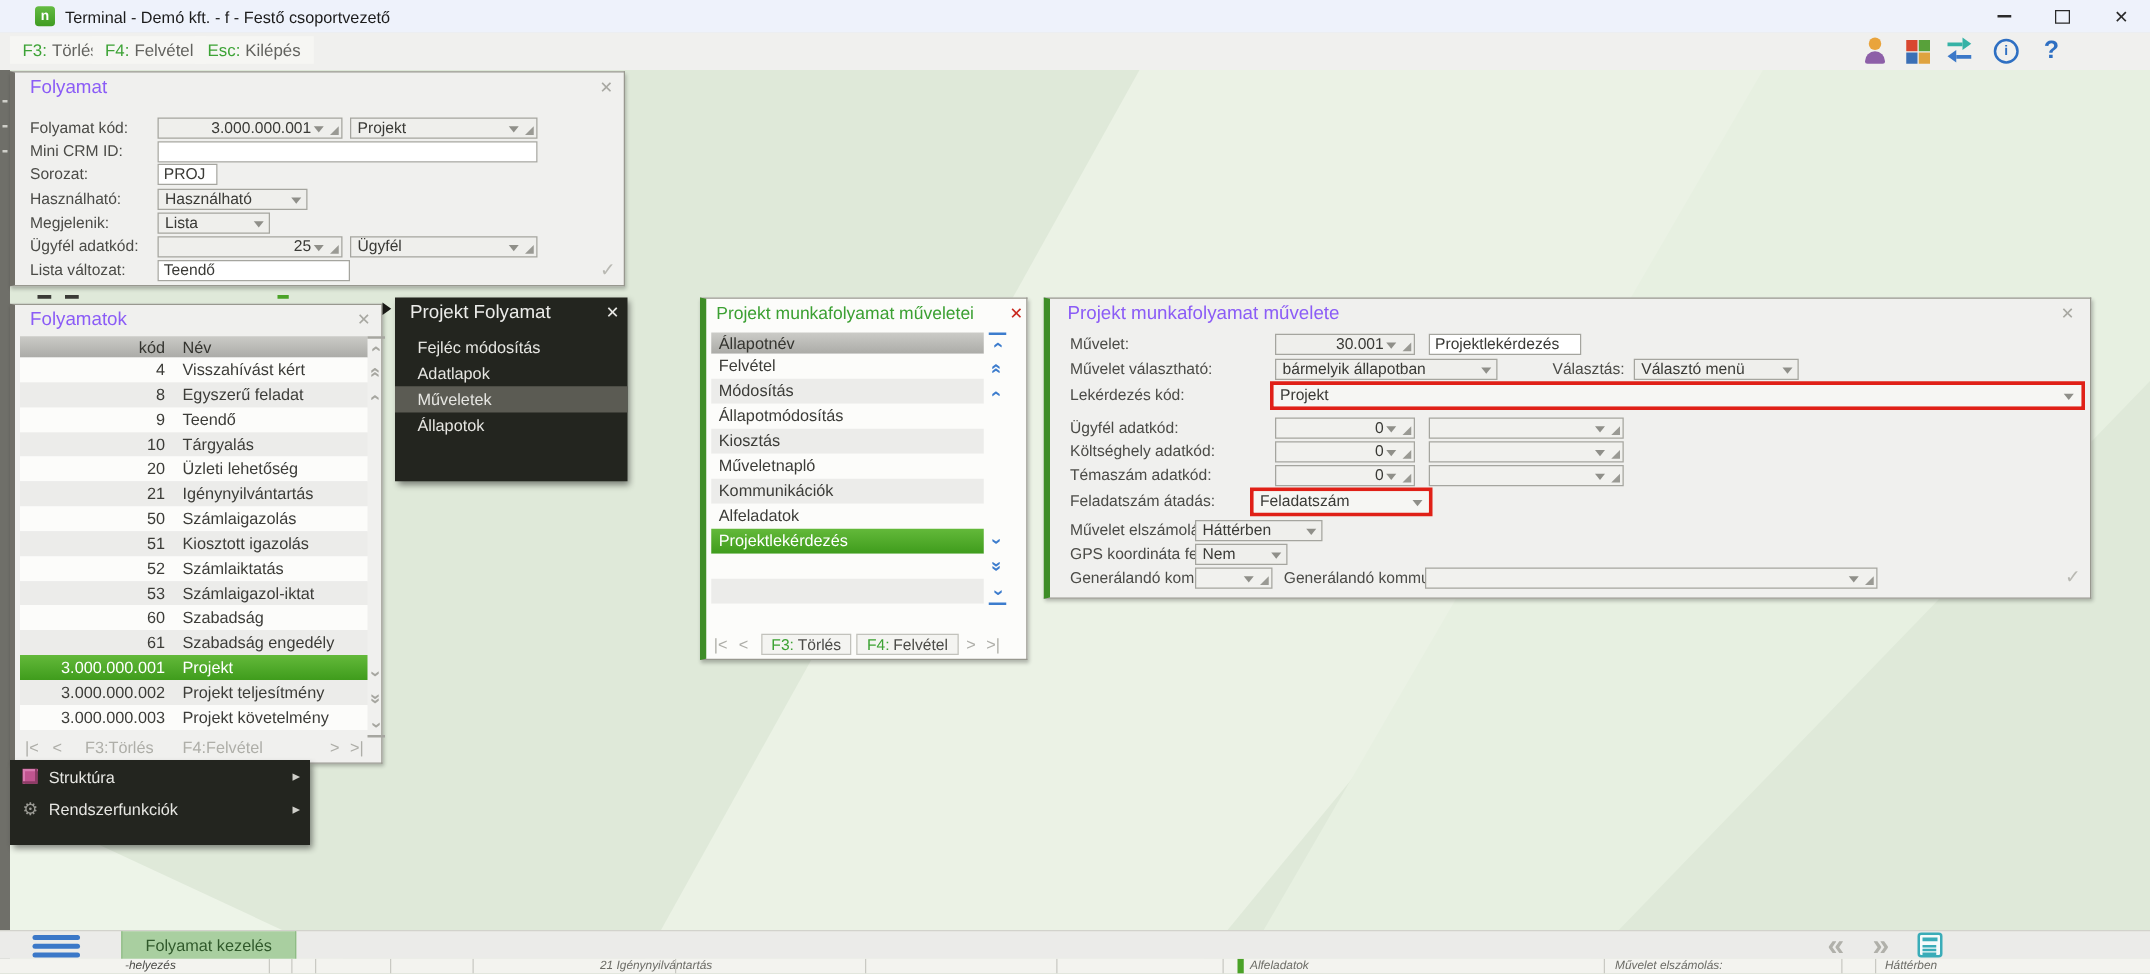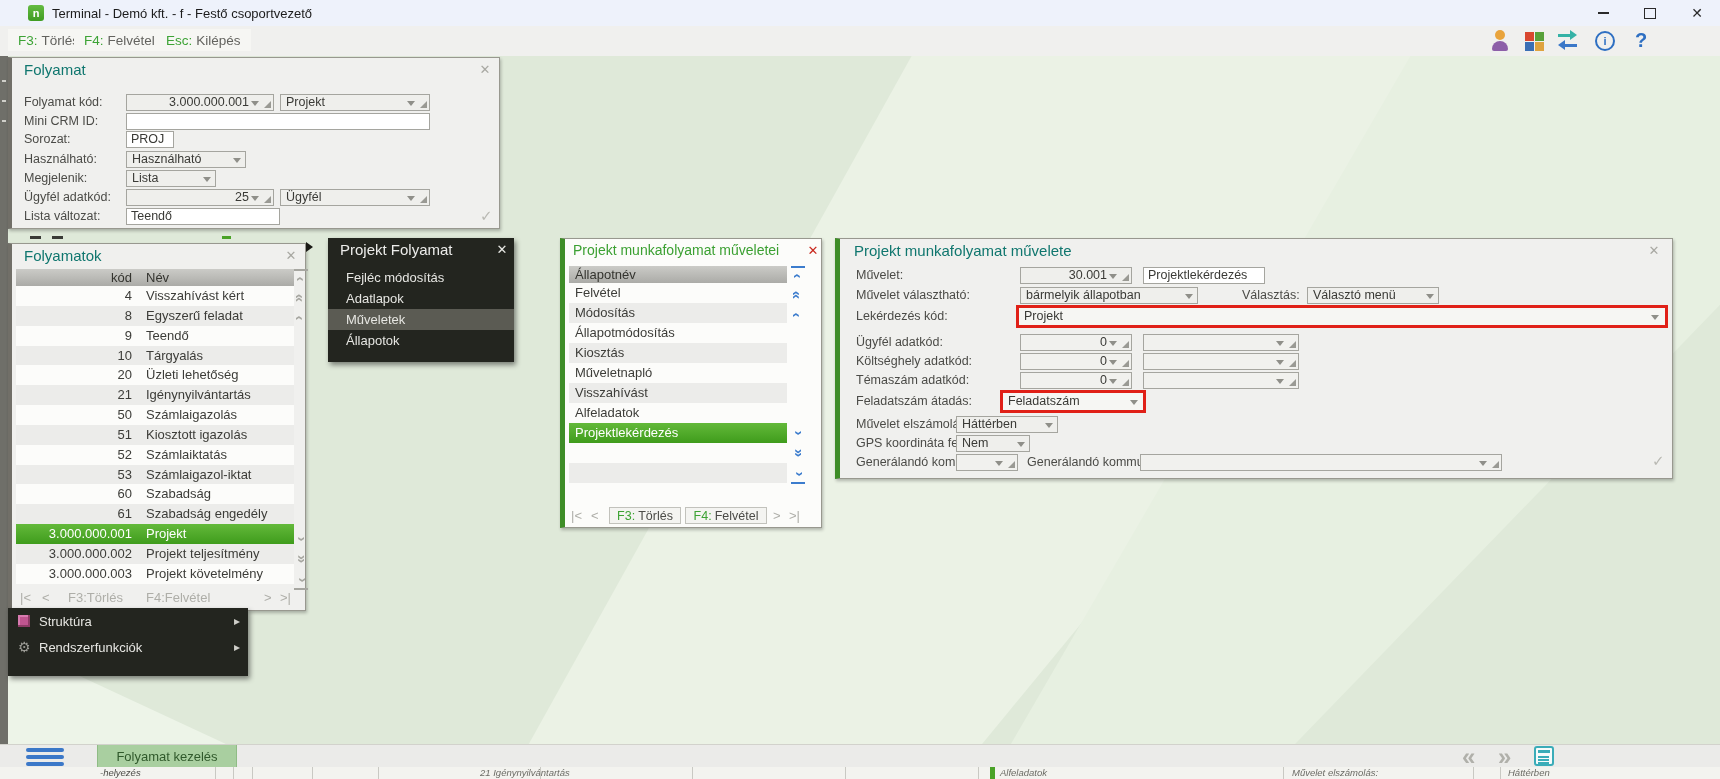--- a/index.html
+++ b/index.html
@@ -36,21 +36,21 @@
   .shape{position:absolute;inset:0;pointer-events:none;}
   .s1{background:#ebf2e5;clip-path:polygon(30% 100%,53% 0,90% 0,56% 100%);}
   .s2{background:#e7f0e1;clip-path:polygon(58% 100%,82% 0,100% 0,100% 35%,74% 100%);}
   .s3{background:#edf4e8;clip-path:polygon(0 82%,16% 100%,0 100%);}
   .leftstrip{position:absolute;left:0;top:0;width:8px;height:711px;background:#6f6f69;}
   .leftstrip i{position:absolute;left:2px;width:4px;height:2px;background:#cfcfc9;}
   
   .panel{position:absolute;background:#f0f0ee;border:1px solid #98988f;border-left:4px solid #716f68;
     box-shadow:1px 2px 3px rgba(0,0,0,.25);box-sizing:border-box;}
   .panel.greenedge{border-left:5px solid #3e8d27;}
-  .ptitle{position:absolute;left:12px;top:3px;font-size:15px;color:#0f766e;white-space:nowrap;}
+  .ptitle{position:absolute;left:12px;top:3px;font-size:15px;color:#8b5cf6;white-space:nowrap;}
   .ptitle.green{color:#3ba032;font-size:14px;}
   .pclose{position:absolute;top:4px;font-size:13px;color:#a8a8a2;width:16px;text-align:center;}
   .pclose.white{color:#e8e8e4;}
   .pclose.red{color:#c9281e;font-weight:bold;}
   .lbl{position:absolute;font-size:12.5px;color:#4b4b47;white-space:nowrap;}
   .inp{position:absolute;height:17px;background:#fff;border:1px solid #a5a59f;box-sizing:border-box;
     font-size:12.5px;line-height:15px;color:#3a3a36;padding:0 4px;white-space:nowrap;overflow:hidden;}
   .combo{position:absolute;height:17px;background:#efefec;border:1px solid #a5a59f;box-sizing:border-box;}
   .combo.dis{background:#f1f1ee;}
   .cval{display:block;font-size:12.5px;line-height:15px;color:#3a3a36;padding:0 5px;white-space:nowrap;overflow:hidden;}
@@ -297,42 +297,42 @@
     <span class="chv dn end" style="left:280px;top:330px">‹</span>
     <span class="pgr" style="left:8px;top:346px">|&lt;</span>
     <span class="pgr" style="left:30px;top:346px">&lt;</span>
     <span class="pgr" style="left:56px;top:346px">F3:Törlés</span>
     <span class="pgr" style="left:134px;top:346px">F4:Felvétel</span>
     <span class="pgr" style="left:252px;top:346px">&gt;</span>
     <span class="pgr" style="left:268px;top:346px">&gt;|</span>
   </div>
 
   <div class="blktri" style="left:306px;top:242px"></div>
-  <div class="dark" style="left:328px;top:238px;width:186px;height:124px">
+  <div class="dark" style="left:316px;top:238px;width:186px;height:147px">
     <div class="ptitle" style="color:#ececea">Projekt Folyamat</div>
     <div class="pclose white" style="right:4px">✕</div>
     <div style="position:absolute;left:0;top:29px;width:100%">
       <div class="ditem">Fejléc módosítás</div>
       <div class="ditem">Adatlapok</div>
       <div class="ditem sel">Műveletek</div>
       <div class="ditem">Állapotok</div>
     </div>
   </div>
 
   <div class="panel greenedge" style="left:560px;top:238px;width:262px;height:290px;background:#fcfcfa">
     <div class="ptitle green" style="left:8px">Projekt munkafolyamat műveletei</div>
     <div class="pclose red" style="left:240px">✕</div>
     <div class="lhead" style="left:4px;top:27px;width:218px;padding-left:6px;box-sizing:border-box">Állapotnév</div>
     <div class="rows" style="left:4px;top:44px;width:218px">
       <div class="lrow mrow">Felvétel</div>
       <div class="lrow mrow alt">Módosítás</div>
       <div class="lrow mrow">Állapotmódosítás</div>
       <div class="lrow mrow alt">Kiosztás</div>
       <div class="lrow mrow">Műveletnapló</div>
-      <div class="lrow mrow alt">Visszahívást</div>
+      <div class="lrow mrow alt">Kommunikációk</div>
       <div class="lrow mrow">Alfeladatok</div>
       <div class="lrow mrow sel">Projektlekérdezés</div>
       <div class="lrow mrow"></div>
       <div class="lrow mrow alt"></div>
       <div class="lrow mrow"></div>
     </div>
     <span class="chv blue up end" style="left:224px;top:29px">‹</span>
     <span class="chv blue up" style="left:224px;top:49px">«</span>
     <span class="chv blue up" style="left:224px;top:69px">‹</span>
     <span class="chv blue dn" style="left:224px;top:187px">‹</span>

